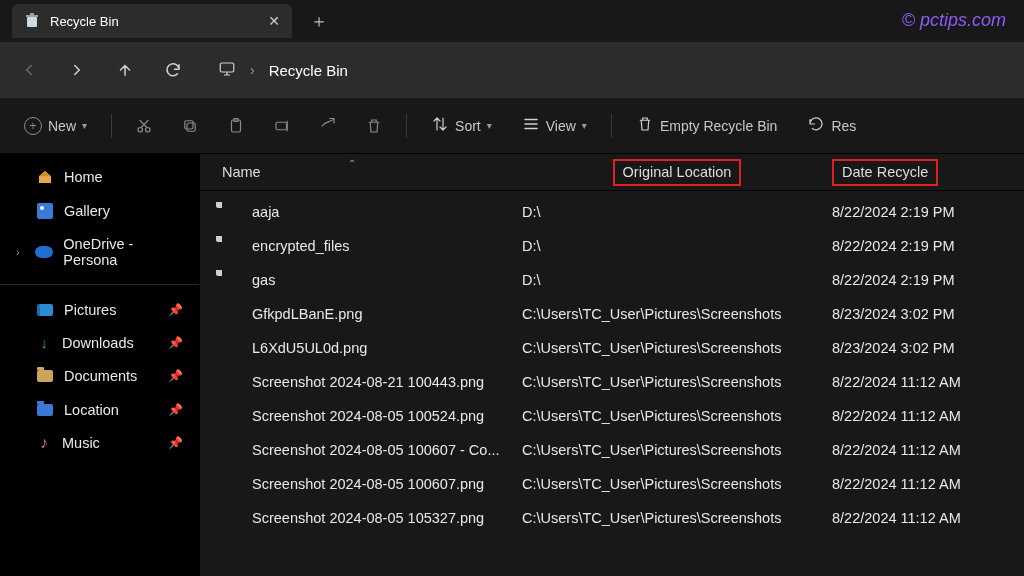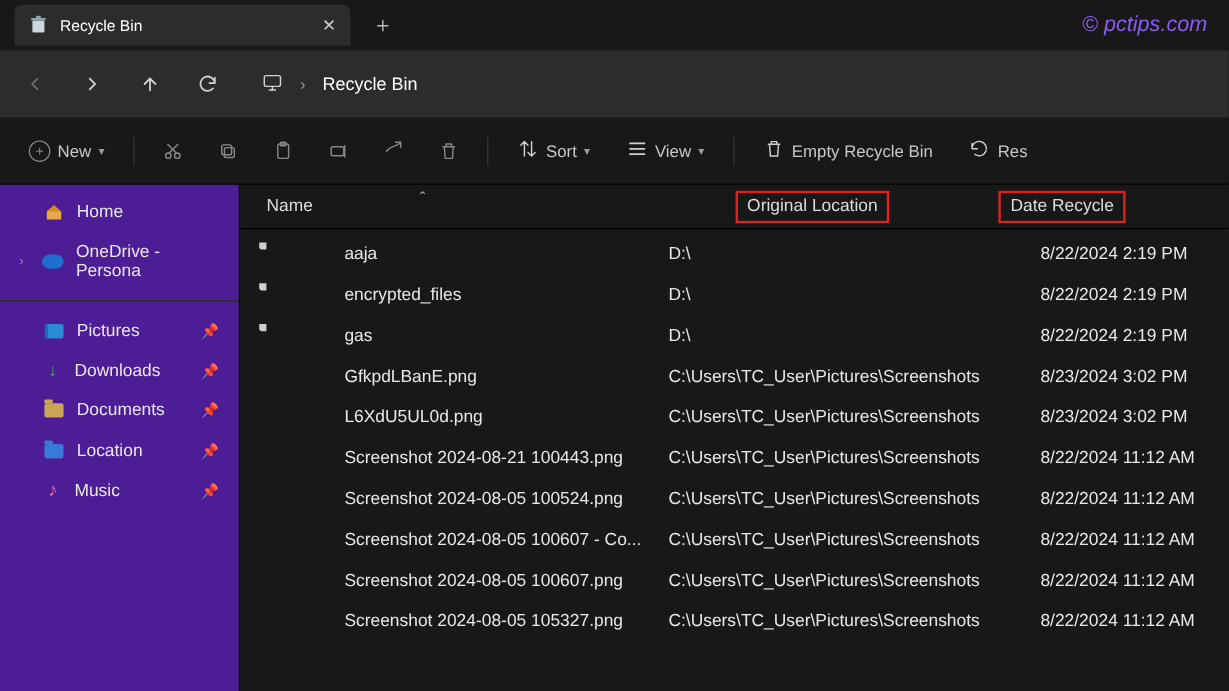--- a/index.html
+++ b/index.html
@@ -26,21 +26,21 @@
 .toolbar { height: 56px; background: #181818; border-bottom: 1px solid #000; display: flex; align-items: center; padding: 0 14px; gap: 10px; }
 .tool { display: flex; align-items: center; gap: 6px; padding: 6px 10px; color: #c8c8c8; cursor: pointer; border-radius: 4px; }
 .tool.icononly { padding: 6px; width: 36px; justify-content: center; }
 .tool .chev { font-size: 10px; color: #9a9a9a; }
 .toolsep { width: 1px; height: 24px; background: #3a3a3a; margin: 0 4px; }
 .plus-circle { width: 18px; height: 18px; border: 1.5px solid #8a8a8a; border-radius: 50%; display: flex; align-items: center; justify-content: center; font-size: 12px; line-height: 1; color: #8a8a8a; }
 .toolbar svg { width: 18px; height: 18px; }
 
 
 .body { display: flex; height: calc(576px - 42px - 56px - 56px); background: #181818; }
-.sidebar { width: 200px; background: #4c1d95; border-right: 1px solid #000; padding-top: 6px; overflow: hidden; }
+.sidebar { width: 200px; background: #000000; border-right: 1px solid #000; padding-top: 6px; overflow: hidden; }
 .side-item { display: flex; align-items: center; gap: 10px; padding: 8px 16px; color: #e8e8e8; cursor: pointer; font-size: 14.5px; }
 .side-item .arrow-slot { width: 10px; display: inline-block; color: #9a9a9a; font-size: 11px; }
 .side-item .pin { margin-left: auto; color: #888; font-size: 12px; }
 .side-sep { height: 1px; background: #2a2a2a; margin: 8px 0; }
 .side-icon { width: 18px; height: 18px; display: inline-flex; align-items: center; justify-content: center; }
 .icon-home { width: 16px; height: 16px; }
 .icon-gallery { width: 16px; height: 16px; background: #3a7ad6; border-radius: 2px; position: relative; }
 .icon-gallery::after { content: ""; position: absolute; left: 3px; top: 3px; width: 4px; height: 4px; background: #fff; border-radius: 50%; }
 .icon-cloud { width: 18px; height: 12px; background: #1f6fd0; border-radius: 8px 8px 8px 8px / 7px 7px 7px 7px; position: relative; }
 .icon-desktop { width: 16px; height: 12px; background: #2a8ad4; border-radius: 2px; border-left: 3px solid #1d6bb0; }
@@ -55,21 +55,21 @@
 .list { flex: 1; overflow: hidden; }
 .list-header { display: flex; align-items: center; padding: 10px 22px 10px 22px; color: #ddd; font-size: 14.5px; border-bottom: 1px solid #000; }
 .col-name { width: 300px; position: relative; }
 .col-loc { width: 310px; text-align: center; }
 .col-date { flex: 1; }
 .sort-caret { position: absolute; left: 126px; top: -6px; font-size: 10px; color: #aaa; }
 .hi { border: 2px solid #d22; padding: 3px 8px 4px; }
 .rows { padding: 4px 0; }
 .row { display: flex; align-items: center; padding: 7px 22px; color: #e8e8e8; font-size: 14.5px; }
 .row .fi { width: 20px; height: 20px; margin-right: 10px; }
-.row .fn { width: 270px; white-space: nowrap; overflow: hidden; text-overflow: ellipsis; margin-left: 35px; }
+.row .fn { width: 270px; white-space: nowrap; overflow: hidden; text-overflow: ellipsis; }
 .row .fl { width: 310px; white-space: nowrap; overflow: hidden; text-overflow: ellipsis; color: #e8e8e8; }
 .row .fd { flex: 1; }
 .file-blank { width: 16px; height: 20px; background: #fff; border-radius: 2px; position: relative; }
 .file-blank::after { content:""; position:absolute; right:0; top:0; width:6px; height:6px; background:#cfcfcf; border-bottom-left-radius:2px; }
 .file-png { width: 16px; height: 20px; background: #f5f5f5; border-radius: 2px; position: relative; }
 .file-png::after { content:""; position:absolute; left:2px; bottom:2px; right:2px; height:7px; background:#2a8ad4; border-radius:1px; }
 .bin-icon { width:16px; height:16px; display:inline-block; }
 </style>
 </head>
 <body>
@@ -198,20 +198,27 @@
   <div class="sidebar">
     <div class="side-item">
       <span class="arrow-slot"></span>
       <span class="side-icon">
           <svg class="icon-home" viewBox="0 0 24 24">
             <path d="M3 11l9-8 9 8v10H3z" fill="#e8a94c"></path>
             <path d="M3 11l9-8 9 8" fill="#d98820"></path>
           </svg>
         </span>
       <span>Home</span>
+    </div>
+    <div class="side-item">
+      <span class="arrow-slot"></span>
+      <span class="side-icon">
+          <span class="icon-gallery"></span>
+        </span>
+      <span>Gallery</span>
     </div>
     <div class="side-item">
       <span class="arrow-slot">›</span>
       <span class="side-icon">
           <span class="icon-cloud"></span>
         </span>
       <span>OneDrive - Persona</span>
     </div>
     <div class="side-sep"></div>
     <div class="side-item">

